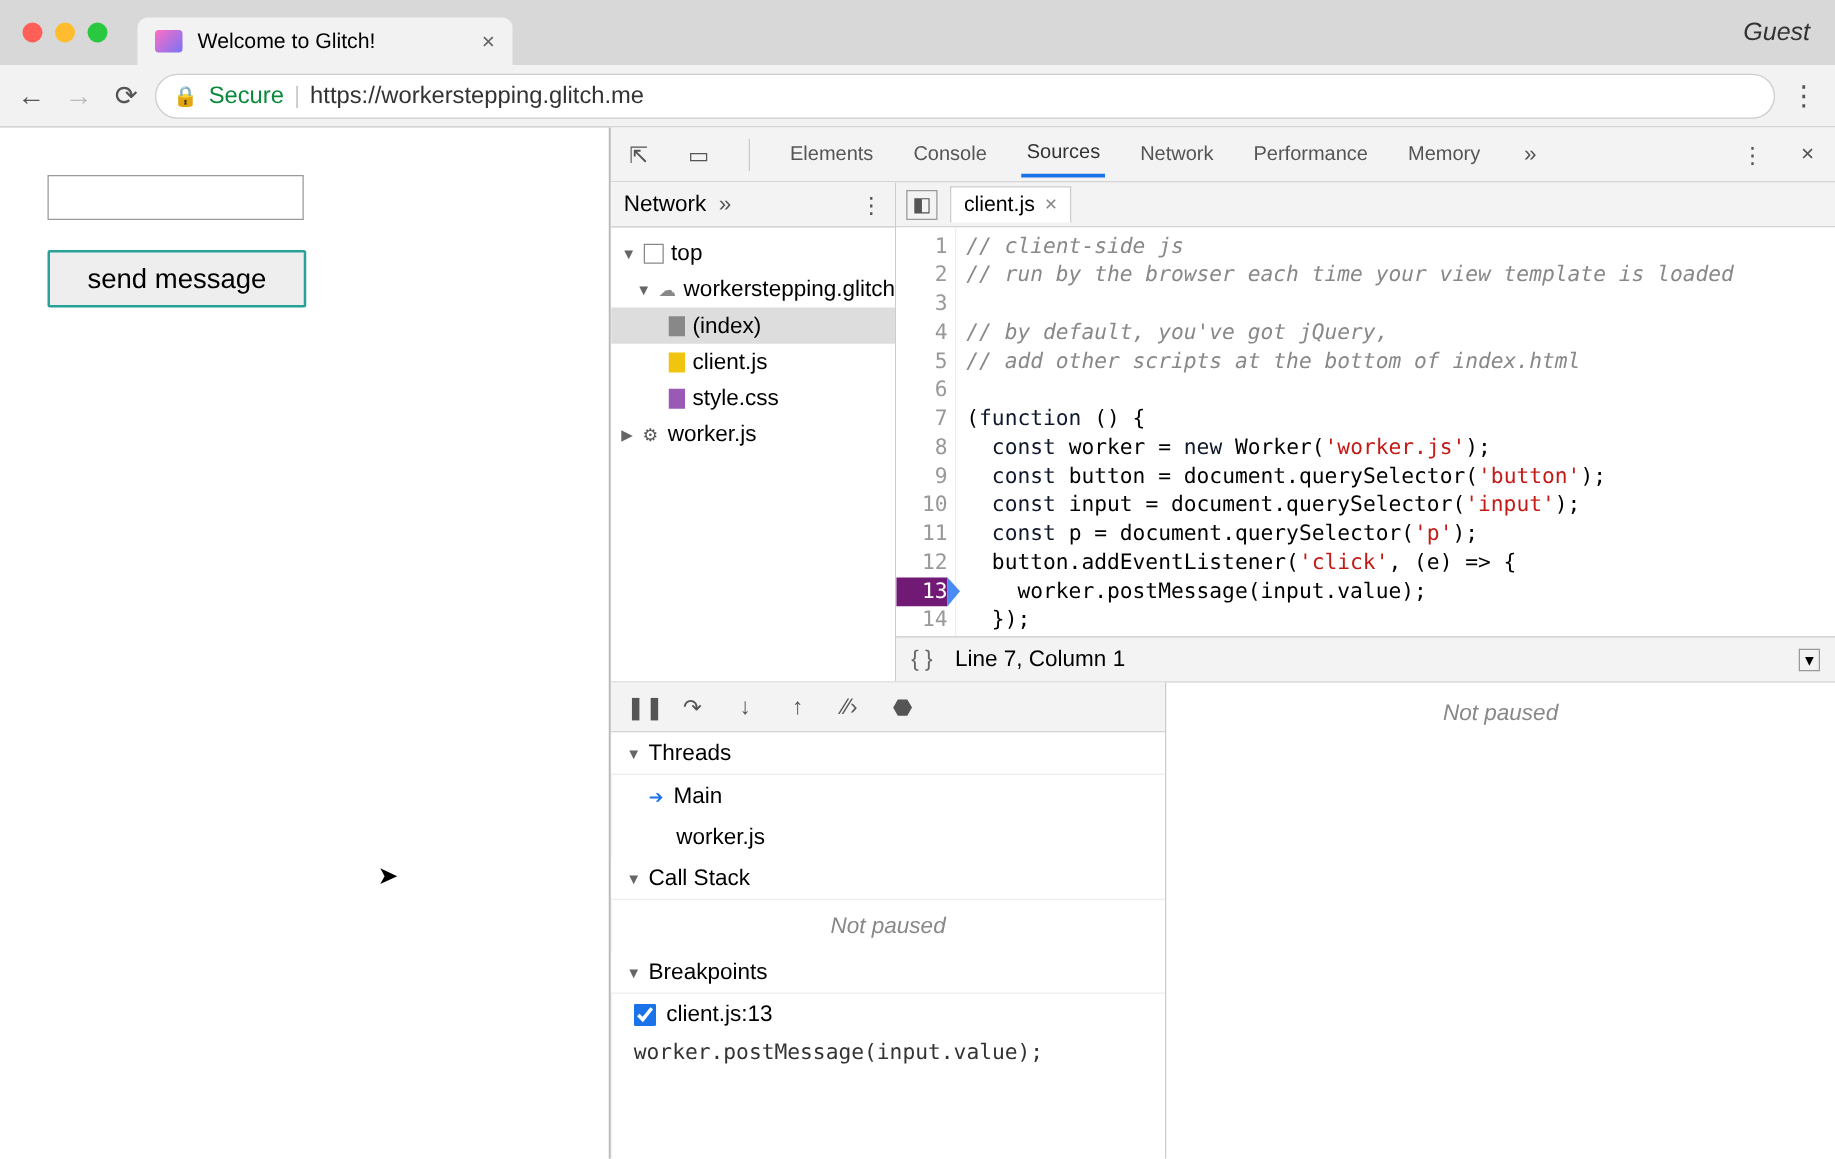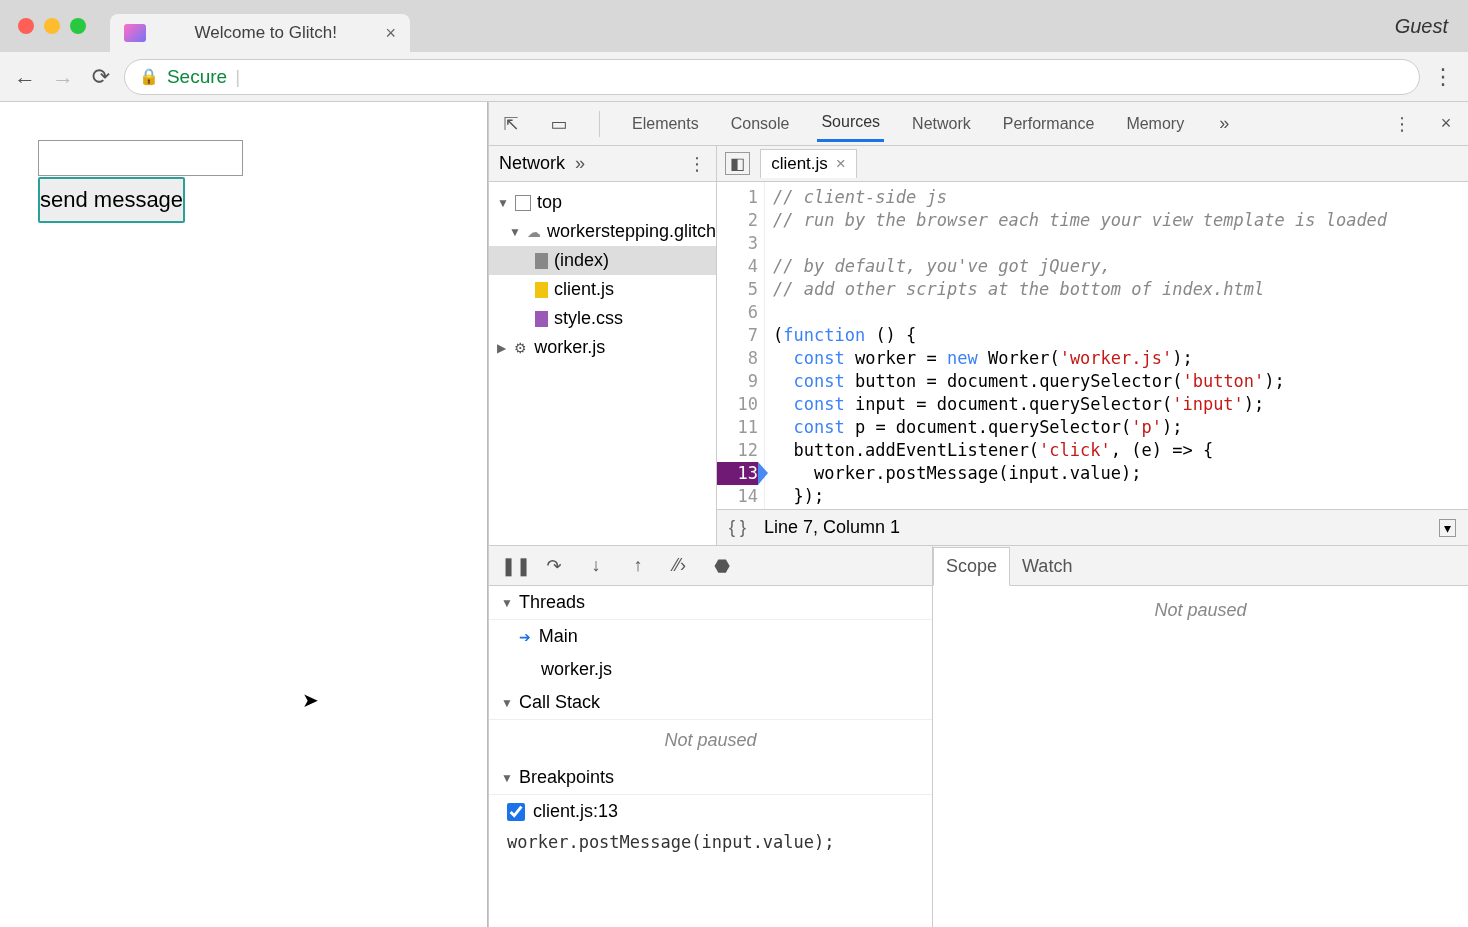--- a/index.html
+++ b/index.html
@@ -7,39 +7,39 @@
 
 
 .chrome-top { background: #d8d8d8; height: 52px; display: flex; align-items: center; }
 .traffic-lights { display: flex; gap: 10px; margin-left: 18px; }
 .light { width: 16px; height: 16px; border-radius: 50%; }
 .light.red { background: #ff5f57; }
 .light.yellow { background: #febc2e; }
 .light.green { background: #28c840; }
 .tab { background: #f2f2f2; margin-left: 24px; height: 38px; border-top-left-radius: 8px; border-top-right-radius: 8px; display: flex; align-items: center; padding: 0 14px; gap: 12px; align-self: flex-end; min-width: 300px; }
 .tab .favicon { width: 22px; height: 18px; background: linear-gradient(135deg,#ff6ec4,#7873f5); border-radius: 3px; }
-.tab .title { font-size: 17px; color: #404040; flex: 1; text-align: center; }
+.tab .title { font-size: 17px; color: #000000; flex: 1; }
 .tab .close { color: #666; font-size: 18px; }
 .guest { margin-left: auto; margin-right: 20px; font-size: 20px; color: #333; font-style: italic; }
 
 .address-row { height: 50px; background: #f2f2f2; border-bottom: 1px solid #ccc; display: flex; align-items: center; padding: 0 10px; gap: 8px; }
 .nav-btn { width: 30px; height: 30px; display: flex; align-items: center; justify-content: center; color: #555; font-size: 22px; }
 .nav-btn.disabled { color: #bbb; }
 .address-bar { flex: 1; background: #fff; border: 1px solid #ccc; border-radius: 20px; height: 36px; display: flex; align-items: center; padding: 0 14px; gap: 8px; font-size: 19px; }
 .lock { color: #0a8a3a; font-size: 16px; }
 .secure { color: #0a8a3a; }
 .pipe { color: #ccc; }
 .url { color: #333; }
 .menu-dots { width: 30px; text-align: center; font-size: 22px; color: #555; }
 
 
 .main { display: flex; height: calc(927px - 102px); }
 .page-content { width: 488px; border-right: 1px solid #bbb; padding: 38px; }
 .page-content input.text { width: 205px; height: 36px; border: 1px solid #999; padding: 4px 8px; font-size: 16px; }
-.page-content button.send { margin-top: 1px; padding: 8px 0; font-size: 22px; background: #eee; border: 2px solid #2aa198; border-radius: 2px; }
+.page-content button.send { margin-top: 24px; padding: 8px 30px; font-size: 22px; background: #eee; border: 2px solid #2aa198; border-radius: 2px; }
 
 
 .devtools { flex: 1; display: flex; flex-direction: column; border-left: 1px solid #ccc; }
 .dt-tabs { height: 44px; border-bottom: 1px solid #ccc; display: flex; align-items: center; background: #f3f3f3; padding: 0 10px; gap: 24px; }
 .dt-tabs .iconbtn { font-size: 18px; color: #555; width: 24px; text-align: center; }
 .dt-tabs .sep { width: 1px; height: 26px; background: #ccc; margin: 0 4px; }
 .dt-tab { font-size: 16px; color: #555; padding: 8px 4px; }
 .dt-tab.active { color: #333; border-bottom: 3px solid #1a73e8; }
 .dt-tabs .right { margin-left: auto; display: flex; gap: 20px; align-items: center; }
 
@@ -73,21 +73,21 @@
 .file-tab { background: #fff; border: 1px solid #ccc; border-bottom: none; padding: 4px 10px; display: flex; gap: 8px; align-items: center; font-size: 17px; }
 .file-tab .x { color: #888; }
 .code-area { flex: 1; display: flex; font-family: Menlo, Consolas, monospace; font-size: 17px; line-height: 1.35; overflow: hidden; background: #fff; }
 .gutter { width: 48px; text-align: right; color: #999; background: #fff; border-right: 1px solid #eee; padding: 4px 6px 4px 0; }
 .gutter .ln { height: 23px; }
 .gutter .ln.bp { background: #701a75; color: #fff; position: relative; }
 .gutter .ln.bp::after { content: ""; position: absolute; right: -10px; top: 0; border-top: 11px solid transparent; border-bottom: 12px solid transparent; border-left: 10px solid #4a8af4; }
 .code { flex: 1; padding: 4px 8px; white-space: pre; }
 .code .line { height: 23px; }
 .c-comment { color: #888; font-style: italic; }
-.c-kw { color: #3b82f6; }
+.c-kw { color: #0f172a; }
 .c-str { color: #c41a16; }
 .status-line { height: 36px; border-top: 1px solid #ccc; display: flex; align-items: center; padding: 0 12px; gap: 18px; background: #f3f3f3; font-size: 18px; }
 .status-line .braces { color: #666; }
 .status-line .right-icon { margin-left: auto; border: 1px solid #999; padding: 0 4px; font-size: 14px; }
 
 
 .dt-lower { flex: 1; display: flex; border-top: 0; }
 .debug-left { width: 444px; border-right: 1px solid #ccc; display: flex; flex-direction: column; }
 .debug-toolbar { height: 40px; border-bottom: 1px solid #ccc; display: flex; align-items: center; padding: 0 12px; gap: 20px; background: #f3f3f3; font-size: 18px; color: #555; }
 .debug-toolbar .ico { width: 22px; text-align: center; }
@@ -127,20 +127,21 @@
 </div>
 
 <div class="address-row">
   <div class="nav-btn">←</div>
   <div class="nav-btn disabled">→</div>
   <div class="nav-btn">⟳</div>
   <div class="address-bar">
     <span class="lock">🔒</span>
     <span class="secure">Secure</span>
     <span class="pipe">|</span>
+    <span class="url">https://workerstepping.glitch.me</span>
   </div>
   <div class="menu-dots">⋮</div>
 </div>
 
 <div class="main">
 
   <div class="page-content">
     <input class="text" type="text" value="" style="">
     <br>
     <button class="send">send message</button>
@@ -272,24 +273,20 @@
             <span>Breakpoints</span>
           </div>
           <div class="bp-row">
             <input type="checkbox" checked="" style="">
             <span>client.js:13</span>
           </div>
           <div class="bp-code">worker.postMessage(input.value);</div>
         </div>
 
         <div class="debug-right">
-          <div class="scope-tabs">
-            <span class="scope-tab active">Scope</span>
-            <span class="scope-tab">Watch</span>
-          </div>
           <div class="scope-body">Not paused</div>
         </div>
       </div>
     </div>
   </div>
 </div>
 
 <div class="fake-cursor">➤</div>
 
 </body></html>

